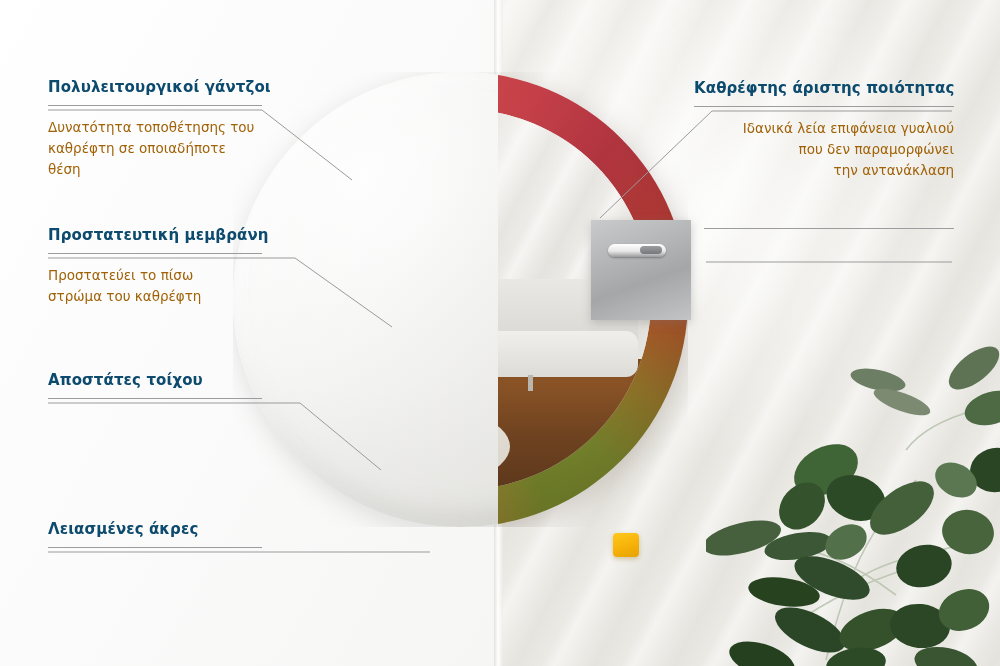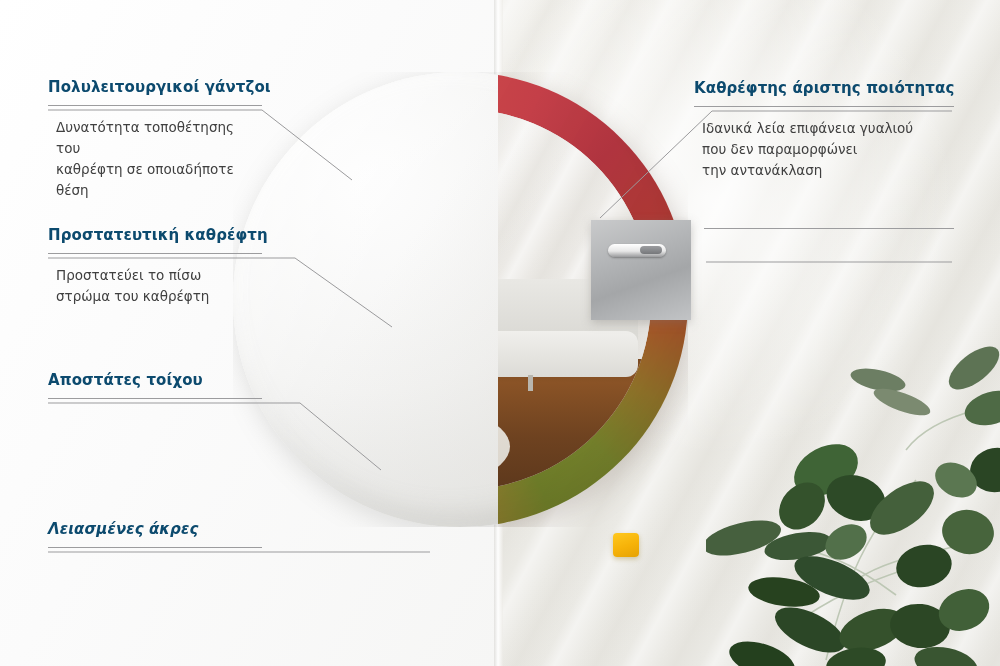--- a/index.html
+++ b/index.html
@@ -135,27 +135,27 @@
     background:linear-gradient(160deg,#ffc81e 0%,#f6b208 55%,#e5a204 100%);
     box-shadow:0 2px 5px rgba(150,120,20,.35);
   }
 
   
   .plant{position:absolute;left:706px;top:330px;width:300px;height:340px;}
 
   
   .callout{position:absolute;}
   .co-left{left:48px;text-align:left;}
-  .co-right{right:46px;}
+  .co-right{right:46px;text-align:right;}
   .co-title{
     font-size:15px;font-weight:bold;color:#0c4a6e;letter-spacing:.1px;
     line-height:1.2;margin:0 0 9px 0;white-space:nowrap;
   }
   .co-rule{height:1px;background:#9c9c9e;margin:0 0 11px 0;}
-  .co-desc{font-size:13.5px;color:#404040;line-height:1.55;margin:8px;font-weight:400;}
+  .co-desc{font-size:13.5px;color:#a16207;line-height:1.55;margin:0;font-weight:400;}
 
   .leader{position:absolute;overflow:visible;pointer-events:none;}
   .leader path,.leader line{stroke:#9b9b9d;stroke-width:1;fill:none;}
 </style>
 </head>
 <body>
 
 <div class="stage">
 
   <div class="bg-left"></div>
@@ -252,31 +252,31 @@
     <path d="M952 262 L706 262"></path>
   </svg>
 
   <div class="callout co-left" style="top:78px;width:214px;">
     <div class="co-title">Πολυλειτουργικοί γάντζοι</div>
     <div class="co-rule"></div>
     <div class="co-desc">Δυνατότητα τοποθέτησης του<br>καθρέφτη σε οποιαδήποτε θέση</div>
   </div>
 
   <div class="callout co-left" style="top:226px;width:214px;">
-    <div class="co-title">Προστατευτική καθρέφτη</div>
+    <div class="co-title">Προστατευτική μεμβράνη</div>
     <div class="co-rule"></div>
     <div class="co-desc">Προστατεύει το πίσω<br>στρώμα του καθρέφτη</div>
   </div>
 
   <div class="callout co-left" style="top:371px;width:214px;">
     <div class="co-title">Αποστάτες τοίχου</div>
     <div class="co-rule"></div>
   </div>
 
-  <div class="callout co-left" style="top:520px;width:214px;font-style:italic;">
+  <div class="callout co-left" style="top:520px;width:214px;">
     <div class="co-title">Λειασμένες άκρες</div>
     <div class="co-rule"></div>
   </div>
 
   <div class="callout co-right" style="top:79px;width:260px;">
     <div class="co-title">Καθρέφτης άριστης ποιότητας</div>
     <div class="co-rule"></div>
     <div class="co-desc">Ιδανικά λεία επιφάνεια γυαλιού<br>που δεν παραμορφώνει<br>την αντανάκλαση</div>
   </div>
 

